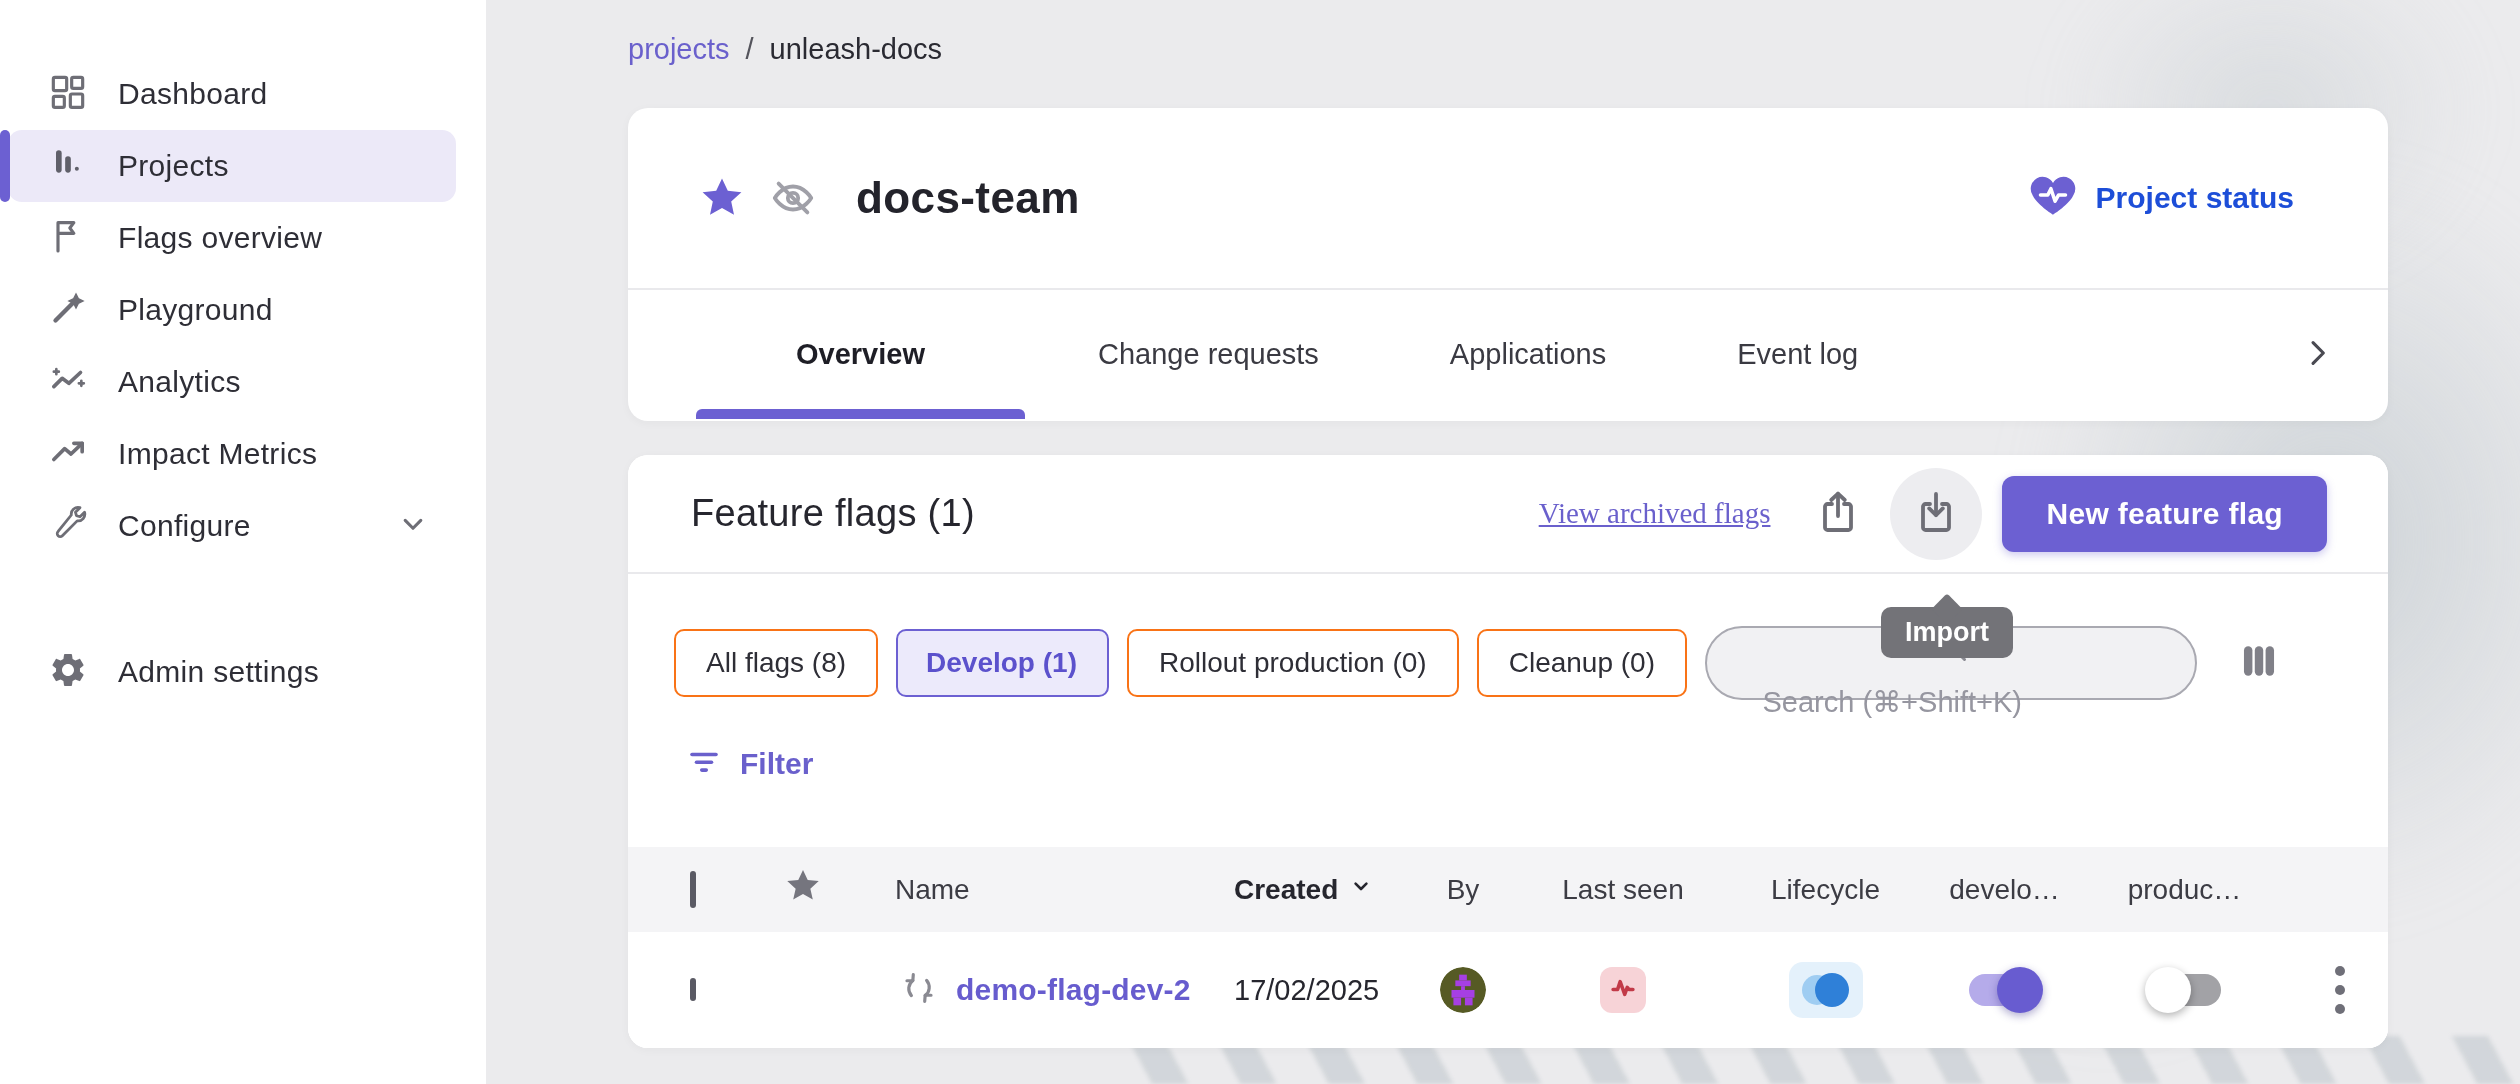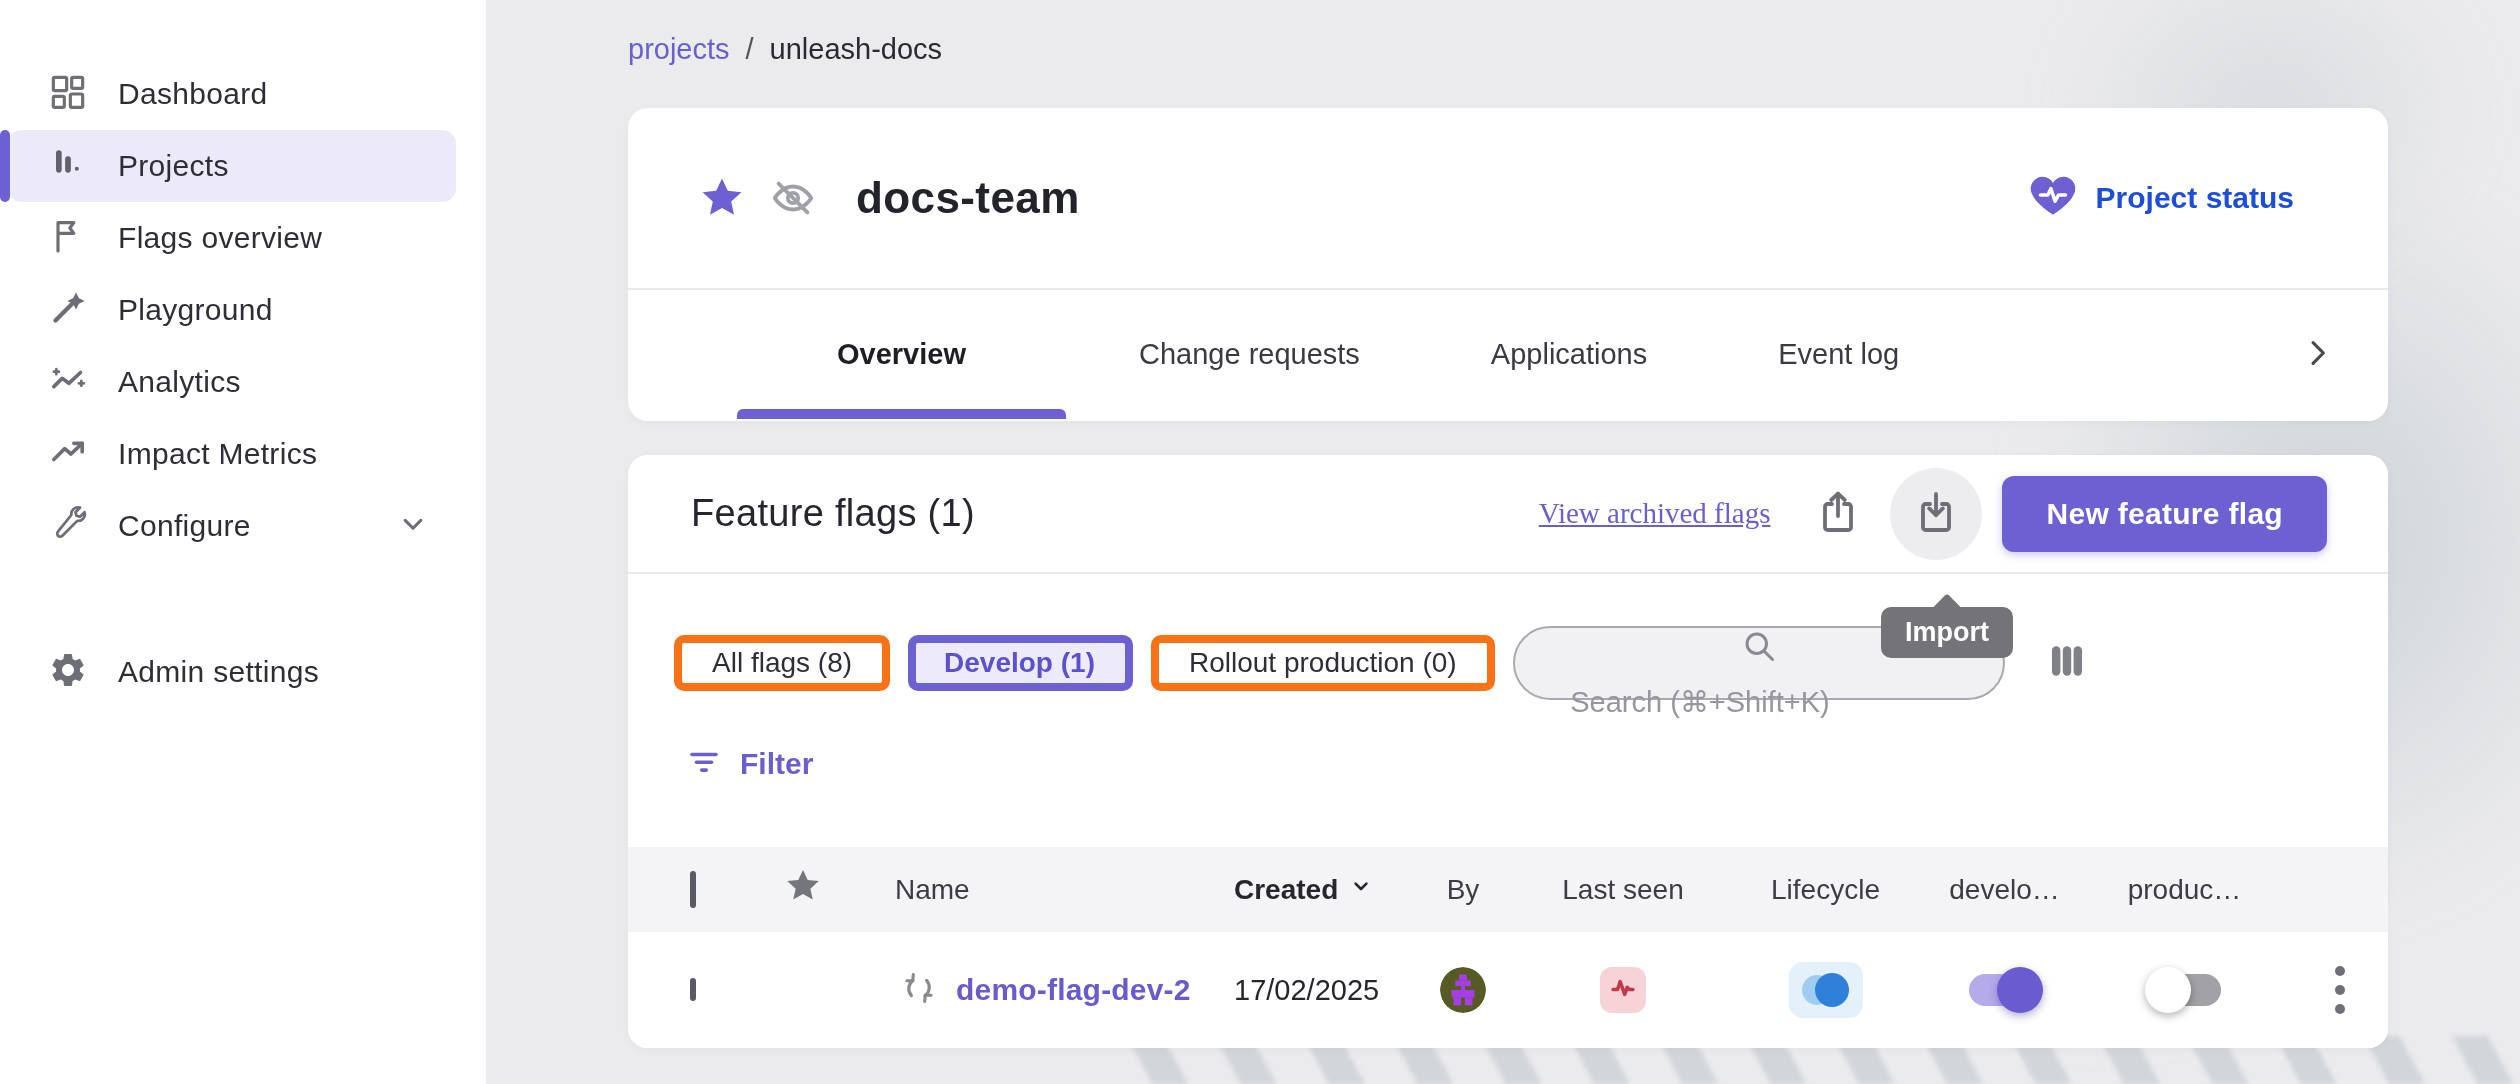--- a/index.html
+++ b/index.html
@@ -64,21 +64,21 @@
 
   
   .project-row { height:182px; display:flex; align-items:center; padding:0 94px 0 70px; border-bottom:2px solid #e9e9ec; }
   .fav-star { width:48px; height:48px; cursor:pointer; }
   .eye-off { width:46px; height:46px; margin-left:24px; }
   .project-title { margin-left:40px; font-size:44px; font-weight:bold; color:#23232b; letter-spacing:.4px; }
   .project-status { margin-left:auto; display:flex; align-items:center; gap:18px; cursor:pointer; }
   .project-status .status-label { font-size:30px; font-weight:bold; color:#1d4ed8; }
 
   
-  .tabs { height:129px; display:flex; align-items:stretch; padding-left:109px; }
+  .tabs { height:129px; display:flex; align-items:stretch; padding-left:68px; }
   .tab { position:relative; display:flex; align-items:center; padding:0 58px; font-size:29px; color:#3a3a42; cursor:pointer; margin-right:15px; }
   .tab.active { padding:0 100px; font-weight:bold; color:#1e1e26; }
   .tab.active::after {
     content:""; position:absolute; left:0; right:0; bottom:0; height:10px;
     background:#6c60d2; border-radius:6px 6px 0 0;
   }
   .tabs-more { margin-left:auto; margin-right:52px; display:flex; align-items:center; cursor:pointer; }
 
   
   .flags-header { height:119px; display:flex; align-items:center; padding:0 61px 0 63px; border-bottom:2px solid #e9e9ec; }
@@ -100,22 +100,22 @@
     padding:10px 24px; border-radius:10px; z-index:5; white-space:nowrap;
   }
   .tooltip::before {
     content:""; position:absolute; left:50%; top:-9px; width:22px; height:22px;
     background:#737378; transform:translateX(-50%) rotate(45deg); border-radius:3px;
   }
 
   
   .chips-row { display:flex; align-items:center; margin:52px 0 0 46px; }
   .chip {
-    height:56px; display:flex; align-items:center; padding:0 30px;
-    border:8px solid #f97316; border-radius:10px; background:#fff;
+    height:68px; display:flex; align-items:center; padding:0 30px;
+    border:2px solid #f97316; border-radius:10px; background:#fff;
     font-size:28px; color:#2e2e36; margin-right:18px; cursor:pointer; white-space:nowrap;
   }
   .chip.active { border-color:#6c60d2; background:#eceafb; color:#5b51cc; font-weight:bold;padding-left:28px; }
   .search-box {
     height:74px; width:492px; display:flex; align-items:center; gap:18px;
     border:2px solid #a9a9b1; border-radius:38px; background:#f1f1f3; padding:0 30px; cursor:text;flex-direction:column;
   }
   .search-box input {
     border:none; outline:none; background:transparent; flex:1;
     font-family:inherit; font-size:29px; color:#3a3a42;
@@ -342,20 +342,21 @@
             </svg>
           </span>
         </span>
         <button class="new-flag-btn">New feature flag</button>
       </div>
 
       <div class="chips-row">
         <span class="chip">All flags (8)</span>
         <span class="chip active">Develop (1)</span>
         <span class="chip">Rollout production (0)</span>
+        <span class="chip">Cleanup (0)</span>
         <span class="search-box">
           <span>
             <svg width="36" height="36" viewBox="0 0 24 24" fill="none" stroke="#8a8a92" stroke-width="2" stroke-linecap="round">
               <circle cx="10.5" cy="10.5" r="6.5"></circle>
               <line x1="15.5" y1="15.5" x2="21" y2="21"></line>
             </svg>
           </span>
           <input type="text" placeholder="Search (⌘+Shift+K)" style="">
         </span>
         <span class="columns-btn">

